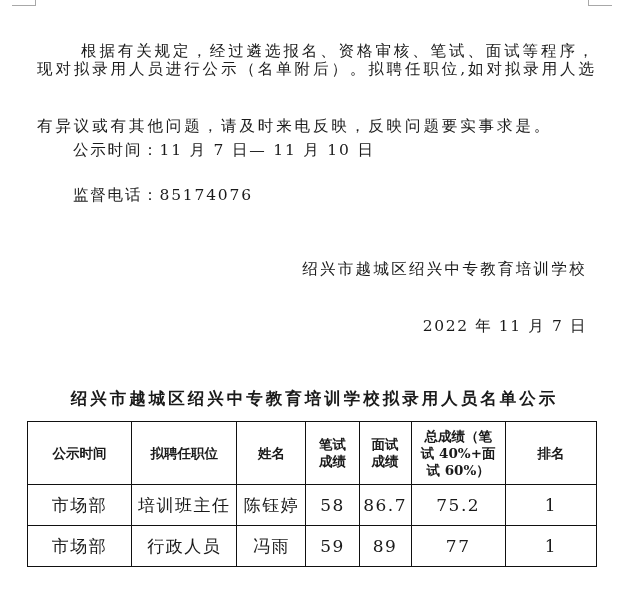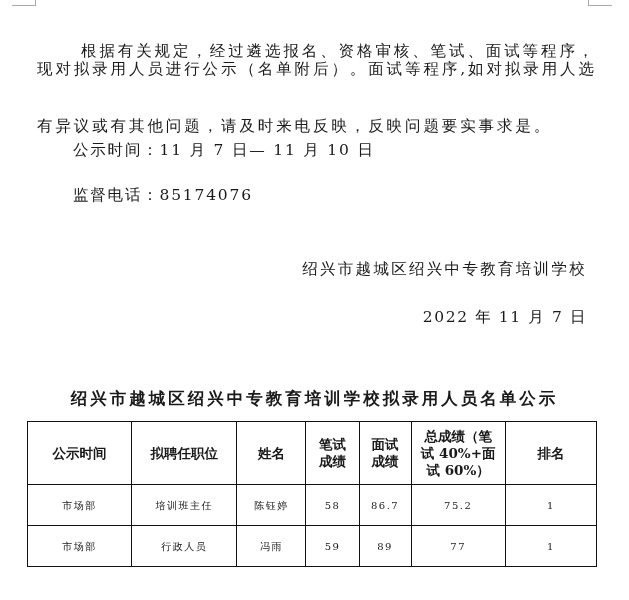--- a/index.html
+++ b/index.html
@@ -32,21 +32,21 @@
     letter-spacing: 2.9px;
     white-space: nowrap;
     line-height: 20px;
   }
   .p1 { left: 81px; top: 16px; margin-top: 25px; }
   .p2 { left: 37px; top: 59px; }
   .p3 { left: 37px; top: 116px; }
   .p4 { left: 73px; top: 140px; letter-spacing: 1.8px; }
   .p5 { left: 73px; top: 185px; letter-spacing: 1.8px; }
   .org { right: 42px; top: 259px; letter-spacing: 2.3px; }
-  .date { right: 42px; top: 307px; letter-spacing: 1.6px; }
+  .date { right: 42px; top: 316px; letter-spacing: 1.6px; }
 
   .table-title {
     position: absolute;
     left: 0;
     width: 629px;
     top: 389px;
     text-align: center;
     font-size: 16.5px;
     font-weight: bold;
     letter-spacing: 3px;
@@ -60,21 +60,21 @@
     top: 421px;
     border-collapse: collapse;
     table-layout: fixed;
     width: 570px;
   }
   table.roster th, table.roster td {
     border: 1.5px solid #111;
     text-align: center;
     vertical-align: middle;
     padding: 0;
-    font-size: 10px;
+    font-size: 17px;
     line-height: 17px;
   }
   table.roster th {
     height: 62px;
     font-weight: bold;
     font-size: 13.5px;
   }
   table.roster td {
     height: 40px;
     font-weight: normal;
@@ -89,21 +89,21 @@
   .col7 { width: 91px; }
   th .hl { display: block; }
 </style>
 </head>
 <body>
 
 <div class="corner corner-left"></div>
 <div class="corner corner-right"></div>
 
 <div class="line p1">根据有关规定，经过遴选报名、资格审核、笔试、面试等程序，</div>
-<div class="line p2">现对拟录用人员进行公示（名单附后）。面试等程序,如对拟录用人选</div>
+<div class="line p2">现对拟录用人员进行公示（名单附后）。拟聘任职位,如对拟录用人选</div>
 <div class="line p3">有异议或有其他问题，请及时来电反映，反映问题要实事求是。</div>
 <div class="line p4">公示时间：11 月 7 日— 11 月 10 日</div>
 <div class="line p5">监督电话：85174076</div>
 <div class="line org">绍兴市越城区绍兴中专教育培训学校</div>
 <div class="line date">2022 年 11 月 7 日</div>
 
 <div class="table-title">绍兴市越城区绍兴中专教育培训学校拟录用人员名单公示</div>
 
 <table class="roster">
   <colgroup>

